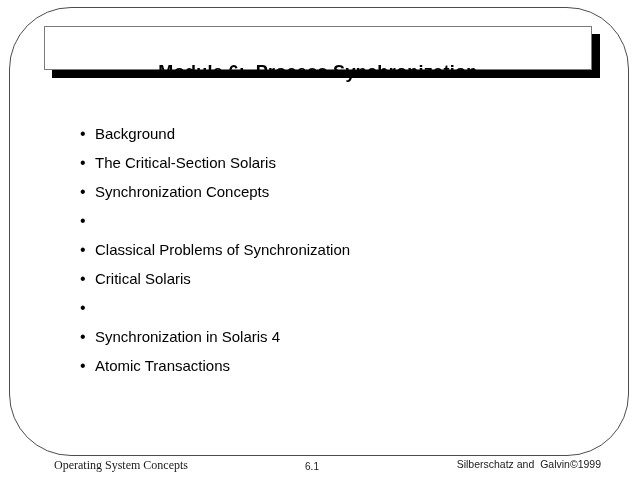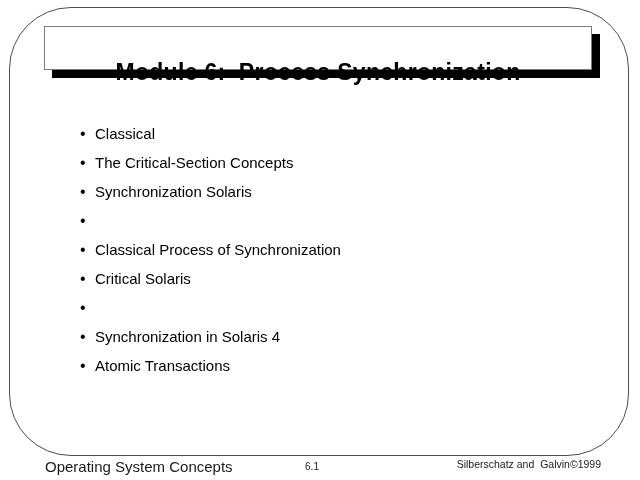--- a/index.html
+++ b/index.html
@@ -35,21 +35,21 @@
     height: 44px;
     background: #ffffff;
     border: 1px solid #7a7a7a;
     box-shadow: 8px 8px 0 0 #000000;
     display: flex;
     align-items: center;
     justify-content: center;
     box-sizing: border-box;
   }
   .title-text {
-    font-size: 23px;
+    font-size: 18px;
     font-weight: bold;
     letter-spacing: 0.3px;
     white-space: pre;
     color: #000000;
     margin-top: 48px;
   }
   .bullet-list {
     position: absolute;
     left: 80px;
     top: 119px;
@@ -69,25 +69,26 @@
     width: 15px;
     font-size: 16px;
     line-height: 29px;
     flex: 0 0 15px;
   }
   .bullet-text {
     white-space: pre;
   }
   .footer-left {
     position: absolute;
-    left: 45px;
+    left: 54px;
     top: 458px;
-    font-size: 15px;
+    font-size: 12px;
     color: #1a1a1a;
     white-space: pre;
+    font-family: Liberation Serif, serif;
   }
   .footer-center {
     position: absolute;
     left: 0;
     top: 461px;
     width: 624px;
     text-align: center;
     font-size: 10px;
     color: #1a1a1a;
   }
@@ -107,36 +108,36 @@
 <div class="stage">
   <div class="slide-border"></div>
 
   <div class="title-box">
     <span class="title-text">Module 6:  Process Synchronization</span>
   </div>
 
   <ul class="bullet-list" id="bullet-list">
       <li>
         <span class="dot">•</span>
-        <span class="bullet-text">Classical</span>
+        <span class="bullet-text">Background</span>
       </li>
       <li>
         <span class="dot">•</span>
-        <span class="bullet-text">The Critical-Section Concepts</span>
+        <span class="bullet-text">The Critical-Section Solaris</span>
       </li>
       <li>
         <span class="dot">•</span>
-        <span class="bullet-text">Synchronization Solaris</span>
+        <span class="bullet-text">Synchronization Concepts</span>
       </li>
       <li>
         <span class="dot">•</span>
       </li>
       <li>
         <span class="dot">•</span>
-        <span class="bullet-text">Classical Process of Synchronization</span>
+        <span class="bullet-text">Classical Problems of Synchronization</span>
       </li>
       <li>
         <span class="dot">•</span>
         <span class="bullet-text">Critical Solaris</span>
       </li>
       <li>
         <span class="dot">•</span>
       </li>
       <li>
         <span class="dot">•</span>

